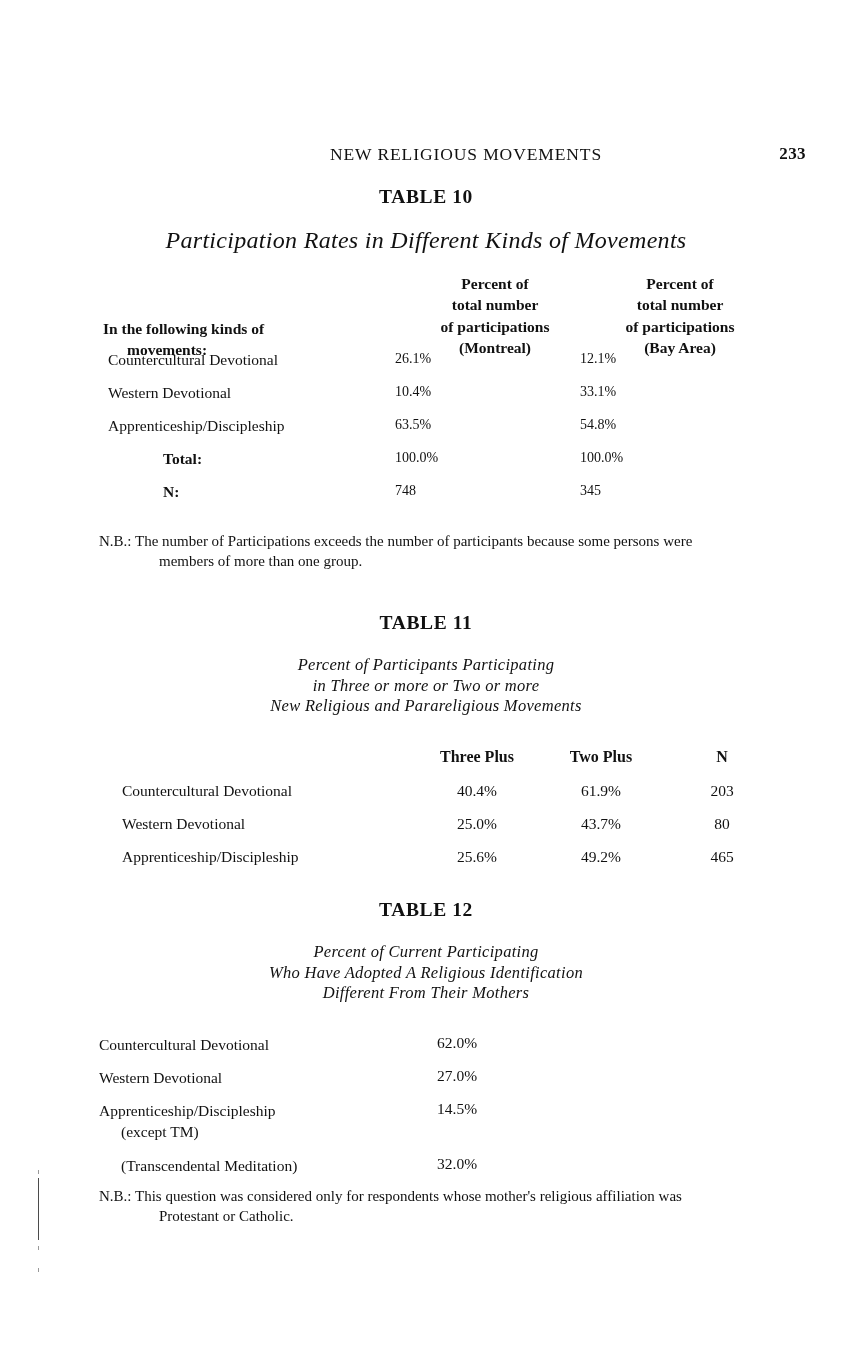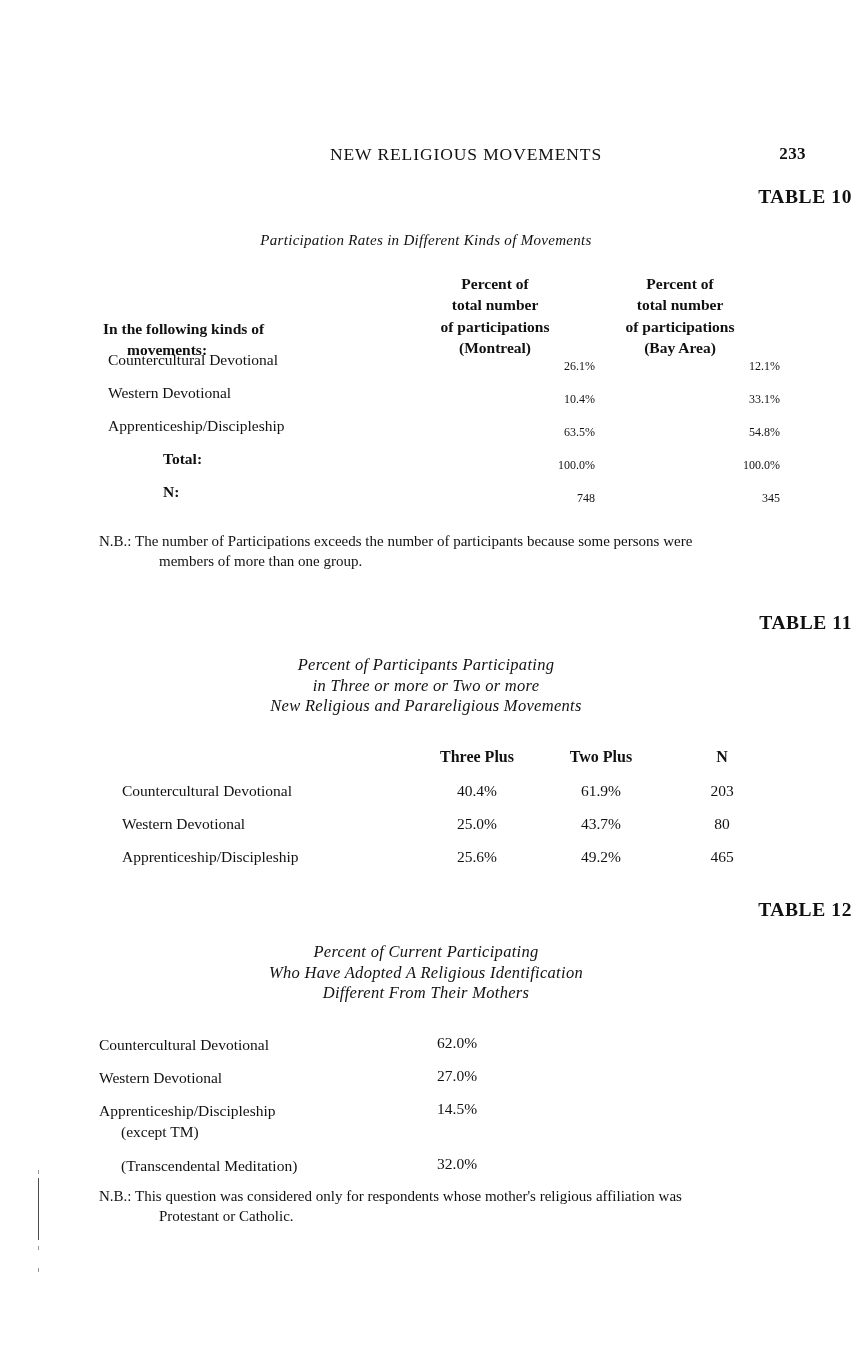--- a/index.html
+++ b/index.html
@@ -63,30 +63,30 @@
     right: 86px;
     top: 0;
     font-size: 17px;
     font-weight: 700;
     letter-spacing: .4px;
   }
 
   
   .tbl-num {
     width: 852px;
-    text-align: right;
+    text-align: center;
     font-weight: 700;
     font-size: 19.5px;
     letter-spacing: .6px;
   }
   .tbl-caption {
     width: 852px;
     text-align: center;
     font-style: italic;
-    font-size: 15px;
+    font-size: 24px;
     line-height: 22px;
     letter-spacing: .3px;
   }
   .tbl-caption.small {
     font-size: 16.5px;
     line-height: 20.5px;
   }
 
   
   #table10 { position: absolute; left: 0; top: 186px; width: 852px; }
@@ -134,24 +134,24 @@
     top: 0;
     font-size: 15.5px;
     white-space: nowrap;
   }
   .t10-row.sum .lbl {
     left: 163px;
     font-weight: 700;
   }
   .t10-row .v1, .t10-row .v2 {
     position: absolute;
-    top: 8px;
+    top: 0;
     width: 200px;
-    text-align: right;
-    font-size: 12px;
+    text-align: left;
+    font-size: 14px;
   }
   .t10-row .v1 { left: 395px; }
   .t10-row .v2 { left: 580px; }
 
   
   .note {
     position: absolute;
     font-size: 15px;
     line-height: 20px;
     width: 690px;

